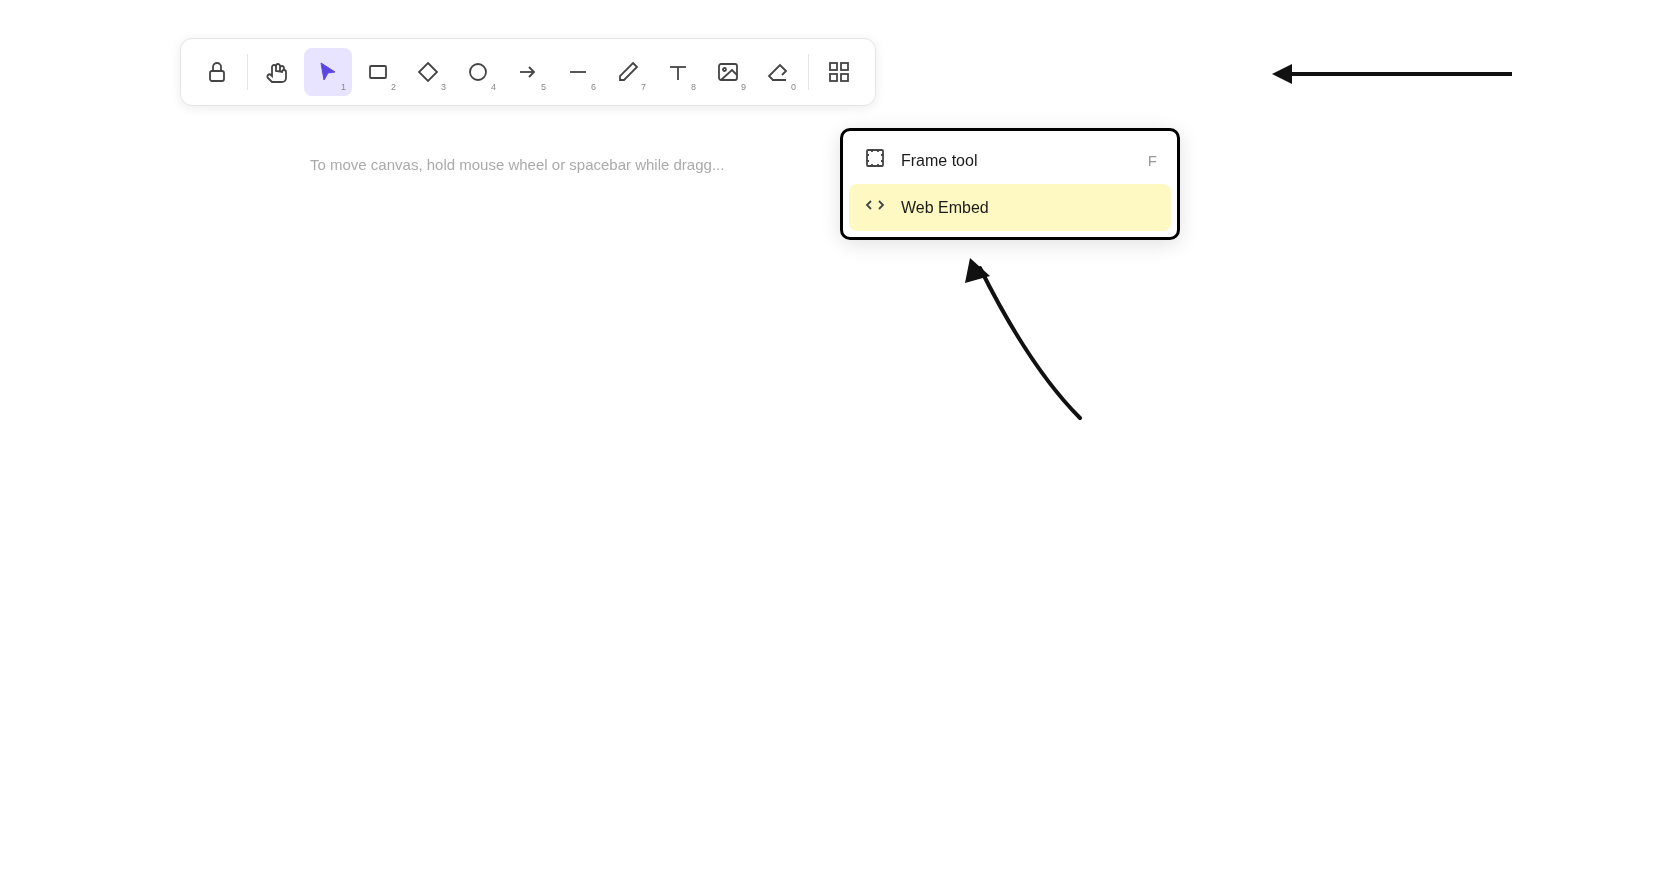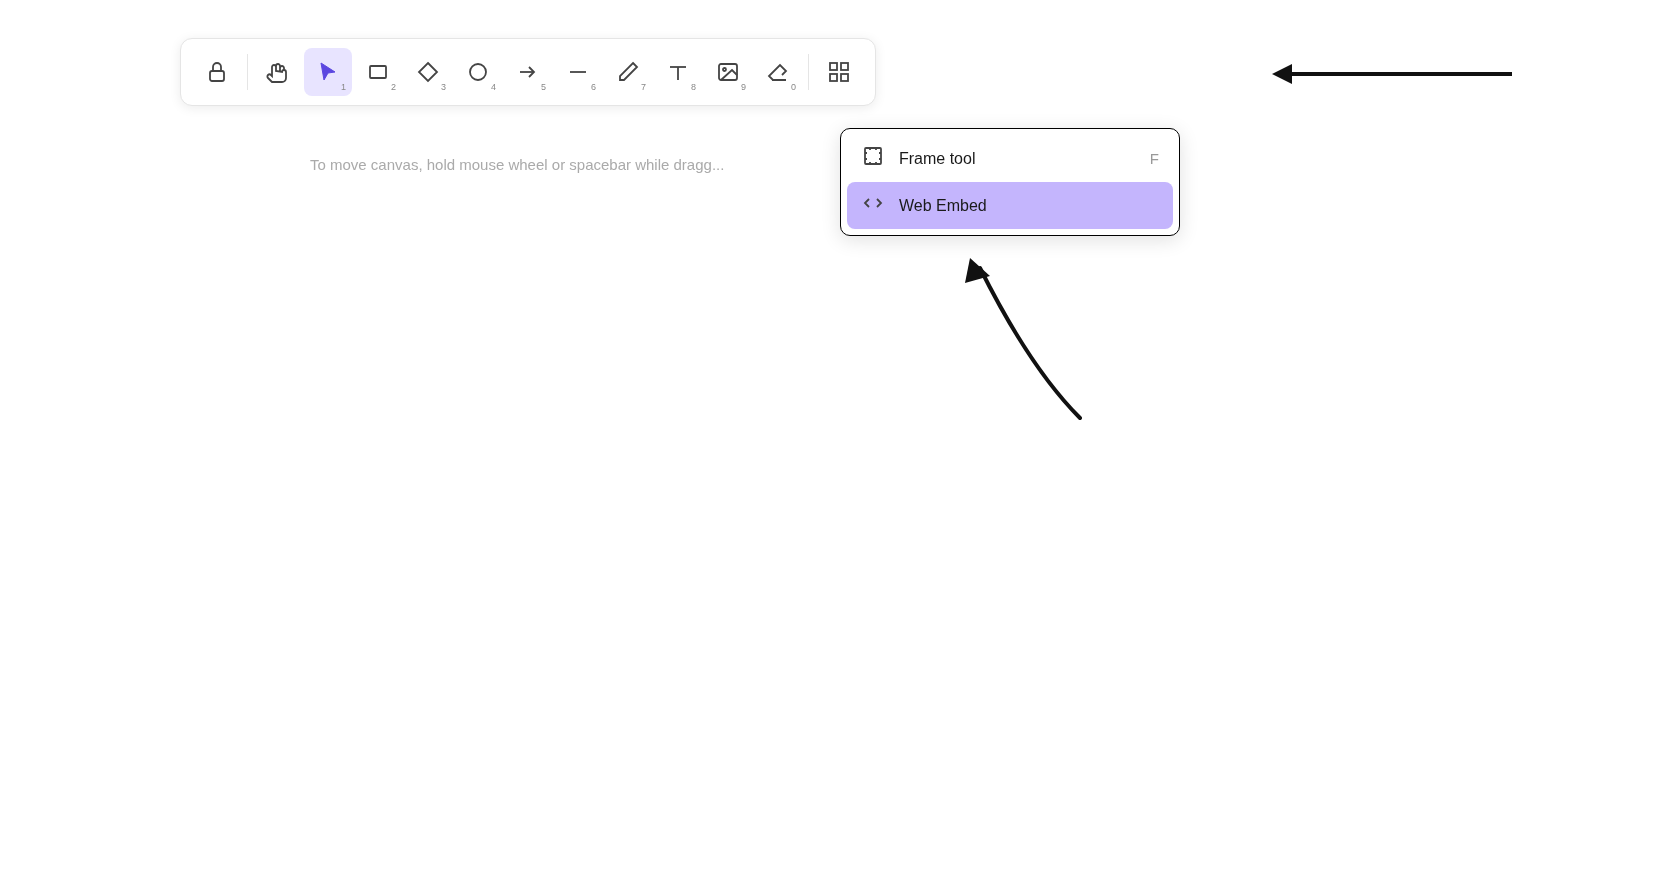--- a/index.html
+++ b/index.html
@@ -71,40 +71,40 @@
       background: #e5e5e5;
       margin: 0 4px;
     }
 
     
     .dropdown-menu {
       position: absolute;
       top: 128px;
       left: 840px;
       background: #ffffff;
-      border: 1px solid #000000;
+      border: 3px solid #000000;
       border-radius: 10px;
       box-shadow: 0 4px 20px rgba(0,0,0,0.12);
       width: 340px;
       padding: 6px;
       z-index: 100;
     }
 
     .menu-item {
       display: flex;
       align-items: center;
       padding: 10px 14px;
       border-radius: 8px;
       cursor: pointer;
       gap: 14px;
       position: relative;
     }
 
     .menu-item.highlighted {
-      background: #c4b5fd;
+      background: #fef9c3;
     }
 
     .menu-item-icon {
       font-size: 20px;
       color: #444;
       width: 24px;
       text-align: center;
       flex-shrink: 0;
     }
 

